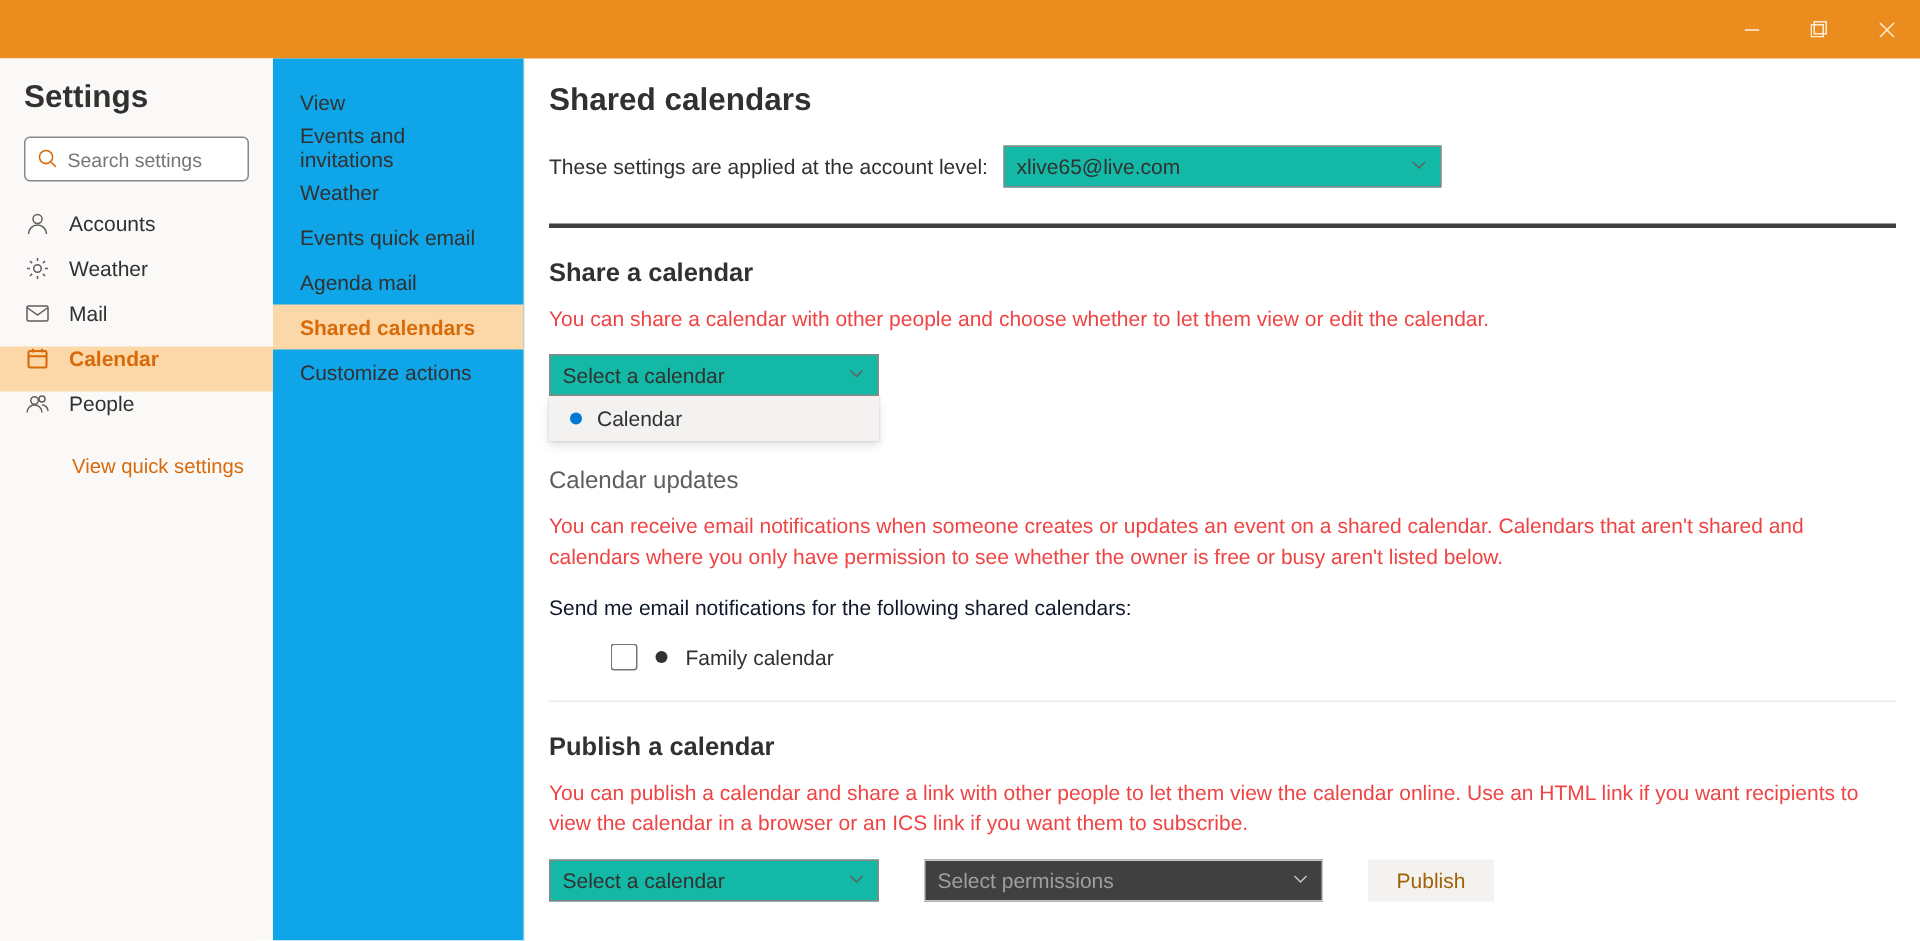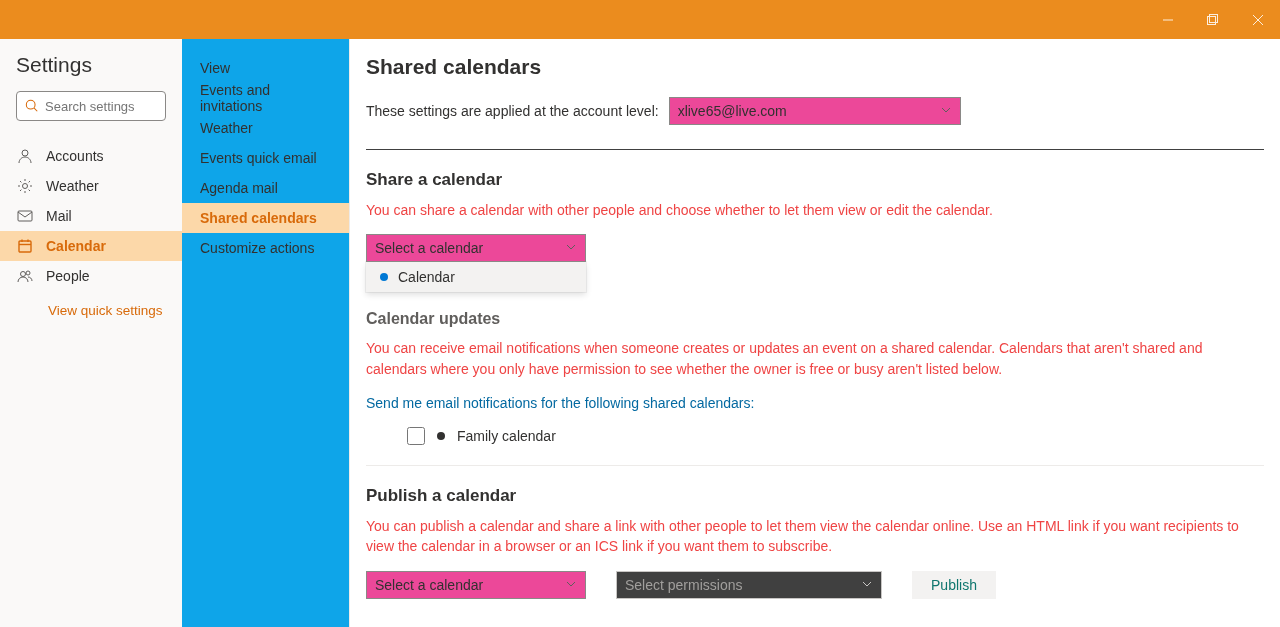--- a/index.html
+++ b/index.html
@@ -7,66 +7,66 @@
 
 
 .title-bar { height: 39px; background: #eb8c1e; display: flex; justify-content: flex-end; align-items: center; }
 .win-btn { width: 45px; height: 39px; display: flex; align-items: center; justify-content: center; color: #fff; opacity: 0.85; font-size: 10px; }
 .win-btn svg { display: block; }
 
 .app-body { display: flex; height: 588px; }
 
 
 .sidebar-left { width: 182px; background: #faf9f8; padding-top: 14px; }
-.sidebar-left h1 { font-size: 21px; font-weight: 400; color: #323130; padding: 0 16px 14px; }
+.sidebar-left h1 { font-size: 21px; font-weight: 700; color: #323130; padding: 0 16px 14px; }
 .search-wrap { margin: 0 16px 20px; border: 1px solid #8a8886; border-radius: 4px; height: 30px; display: flex; align-items: center; padding: 0 8px; background: #fff; }
 .search-wrap svg { flex-shrink: 0; }
 .search-wrap input { border: none; outline: none; flex: 1; margin-left: 6px; font-size: 13px; color: #605e5c; background: transparent; }
 
-.nav-item { height: 30px; display: flex; align-items: center; padding: 0 16px; font-size: 14px; color: #323130; cursor: pointer; gap: 12px; }
+.nav-item { height: 30px; display: flex; padding: 0 16px; font-size: 14px; color: #323130; cursor: pointer; gap: 12px; }
 .nav-item .icon { width: 18px; display: flex; justify-content: center; color: #605e5c; }
 .nav-item.active { background: #fcd8a9; color: #d86a0a; font-weight: 600; }
 .nav-item.active .icon { color: #d86a0a; }
 .quick-link { font-size: 13.5px; color: #d86a0a; padding: 12px 0 0 48px; cursor: pointer; }
 
 
 .sidebar-sub { width: 168px; background: #0ea5e9; border-right: 1px solid #edebe9; padding-top: 14px; }
 .sub-item { height: 30px; display: flex; align-items: center; padding: 0 18px; font-size: 14px; color: #323130; cursor: pointer; }
 .sub-item.active { background: #fcd8a9; color: #d86a0a; font-weight: 600; }
 
 
 .main { flex: 1; padding: 16px 16px 0 16px; overflow-y: auto; }
 .page-title { font-size: 21px; font-weight: 600; color: #323130; margin-bottom: 18px; }
-.account-row { display: flex; align-items: center; gap: 10px; border-bottom: 1px solid #404040; padding-bottom: 24px; margin-bottom: 20px; }
+.account-row { display: flex; align-items: center; gap: 10px; border-bottom: 3px solid #404040; padding-bottom: 24px; margin-bottom: 20px; }
 .account-row .label { font-size: 14px; color: #323130; }
 
-.select { border: 1px solid #8a8886; height: 28px; display: flex; align-items: center; padding: 0 8px; font-size: 14px; color: #323130; position: relative; background: #ec4899; }
+.select { border: 1px solid #8a8886; height: 28px; display: flex; align-items: center; padding: 0 8px; font-size: 14px; color: #323130; position: relative; background: #14b8a6; }
 .select .caret { margin-left: auto; color: #605e5c; }
 .select.wide { width: 292px; }
 .select.med { width: 220px; }
 .select.disabled { border-color: #c8c6c4; color: #a19f9d; background: #404040; }
 .select.disabled .caret { color: #c8c6c4; }
 
 .section-title { font-size: 17px; font-weight: 600; color: #323130; margin-bottom: 10px; }
-.section-title.soft { font-weight: 700; color: #605e5c; font-size: 16px; }
+.section-title.soft { font-weight: 400; color: #605e5c; font-size: 16px; }
 .desc { font-size: 14px; color: #ef4444; line-height: 1.45; margin-bottom: 14px; max-width: 900px; }
-.desc.dark { color: #0369a1; }
+.desc.dark { color: #0f172a; }
 
 .dropdown-panel { width: 220px; border-top: none; background: #fff; box-shadow: 0 3px 6px rgba(0,0,0,0.12), 0 0 0 1px rgba(0,0,0,0.05); margin-bottom: 18px; }
 .dropdown-option { height: 30px; display: flex; align-items: center; padding: 0 14px; font-size: 14px; color: #323130; gap: 10px; background: #f3f2f1; }
 .dot { width: 8px; height: 8px; border-radius: 50%; background: #0078d4; display: inline-block; }
 .dot.dark { background: #323130; }
 
 .section-divider { border-top: 1px solid #edebe9; margin: 20px 0; }
 
 .checkbox-row { display: flex; align-items: center; gap: 12px; font-size: 14px; color: #323130; padding-left: 41px; }
 .checkbox-row input[type=checkbox] { width: 18px; height: 18px; }
 
 .publish-row { display: flex; gap: 30px; align-items: center; }
-.btn-publish { width: 84px; height: 28px; background: #f3f2f1; color: #0f766e; border: none; font-size: 14px; display: flex; align-items: center; justify-content: center; }
+.btn-publish { width: 84px; height: 28px; background: #f3f2f1; color: #a16207; border: none; font-size: 14px; display: flex; align-items: center; justify-content: center; }
 </style>
 </head>
 <body>
 
 <div class="title-bar">
   <div class="win-btn">
       <svg width="10" height="10">
         <line x1="0" y1="5" x2="10" y2="5" stroke="#fff" stroke-width="1"></line>
       </svg>
     </div>

